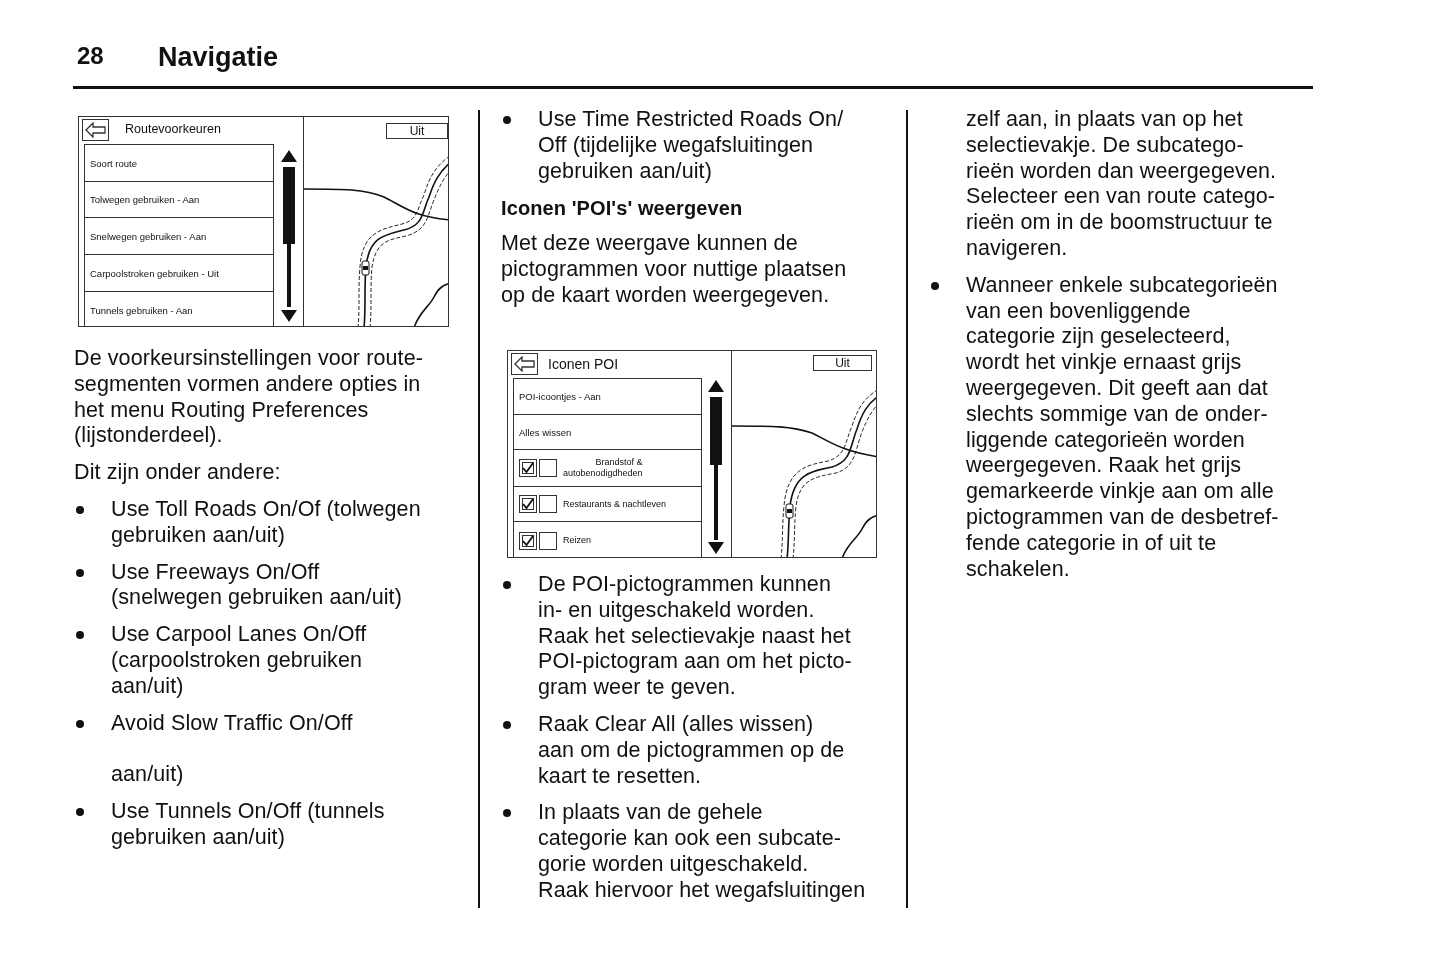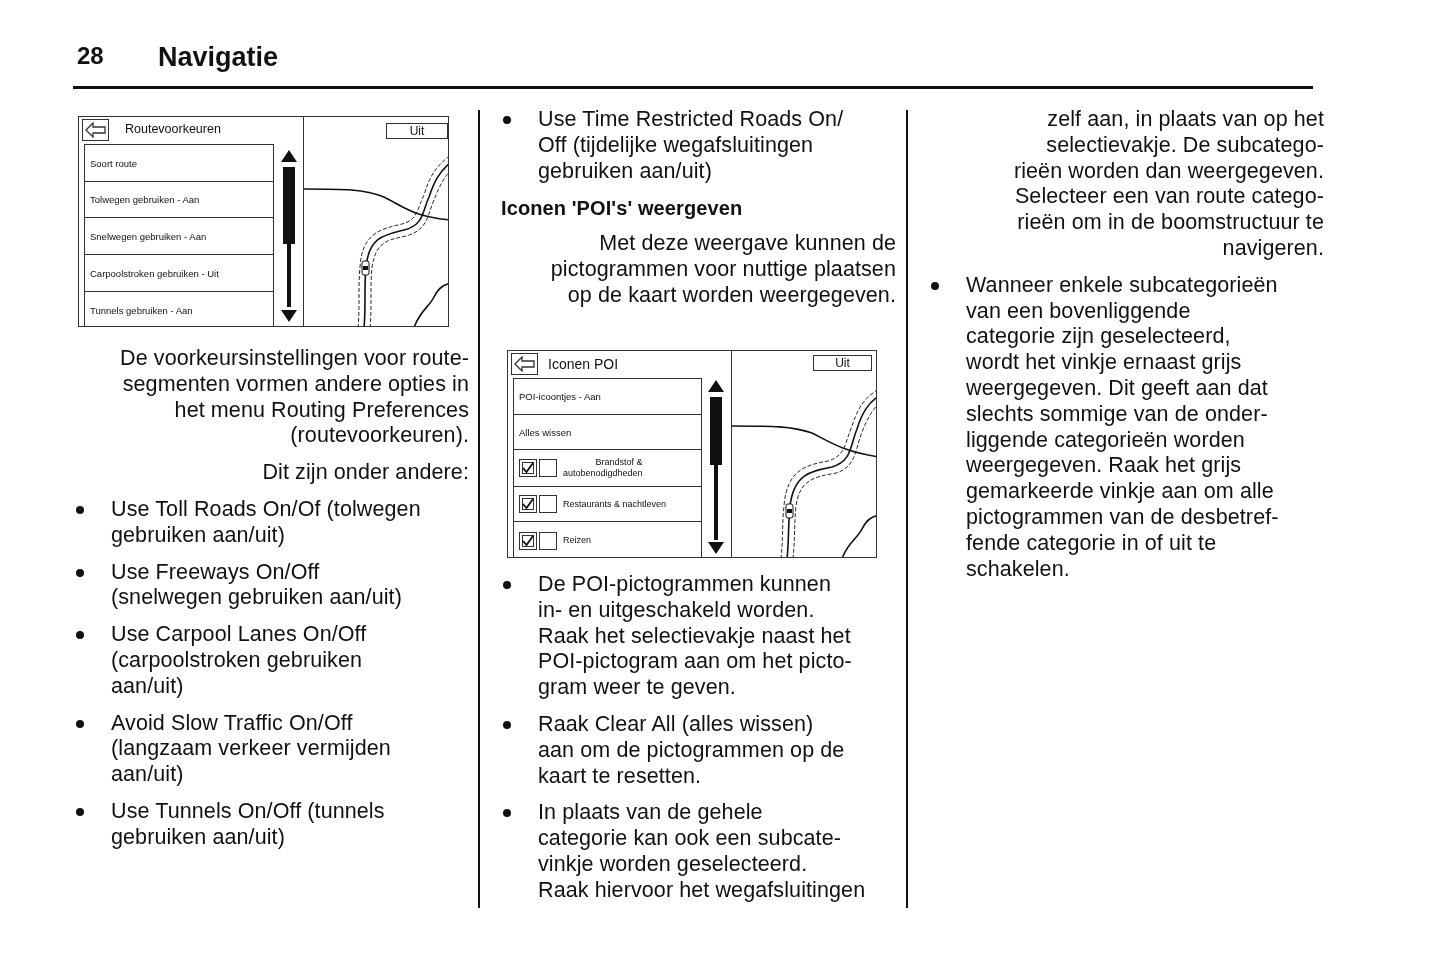--- a/index.html
+++ b/index.html
@@ -8,21 +8,21 @@
 
   .page-header { position: absolute; left: 73px; top: 42px; width: 1240px; height: 48px; }
   .page-number { position: absolute; left: 4px; top: 0; font-weight: bold; font-size: 24px; }
   .section-title { position: absolute; left: 85px; top: 0; font-weight: bold; font-size: 27px; }
   .header-rule { position: absolute; left: 73px; top: 86px; width: 1240px; height: 3px; background: #111; }
 
   .col-divider { position: absolute; top: 110px; width: 2px; height: 798px; background: #111; }
 
   .col { position: absolute; top: 0; }
   .body-text { font-size: 21.5px; line-height: 25.8px; letter-spacing: 0.1px; }
-  .para { margin-bottom: 11px; text-align: right; }
+  .para { margin-bottom: 11px; }
   .bullet-list { list-style: none; }
   .bullet-item { position: relative; padding-left: 37px; margin-bottom: 11px; }
   .bullet-dot { position: absolute; left: 2px; top: 9px; width: 8px; height: 8px; border-radius: 50%; background: #111; }
   .subheading { font-weight: bold; font-size: 20px; line-height: 26px; margin-bottom: 10px; }
 
   
   .screen { position: absolute; border: 1.5px solid #333; background: #fff; overflow: hidden; }
   .back-btn { position: absolute; left: 3px; top: 2px; width: 27px; height: 22px; border: 1.2px solid #333; display:flex; align-items:center; justify-content:center; }
   .screen-title { position: absolute; left: 46px; top: 5px; font-size: 12.5px; }
   .off-btn { position: absolute; height: 16px; width: 62px; border: 1.2px solid #333; border-radius: 0; font-size: 12px; text-align: center; line-height: 14px; }
@@ -93,32 +93,32 @@
       <path d="M110 211 C115 195 125 190 130 180 C135 170 140 168 147 166" fill="none" stroke="#111" stroke-width="1.6"></path>
     </svg>
   </div>
 </div>
 
 <div class="col body-text" style="left:74px; top:346px; width:395px;">
   <p class="para">
     <span>De voorkeursinstellingen voor route-</span><br>
     <span>segmenten vormen andere opties in</span><br>
     <span>het menu Routing Preferences</span><br>
-    <span>(routevoorkeuren).</span>
+    <span>(lijstonderdeel).</span>
   </p>
   <p class="para">Dit zijn onder andere:</p>
   <ul class="bullet-list">
     <li class="bullet-item"><span class="bullet-dot"></span>
       <span>Use Toll Roads On/Of (tolwegen</span><br><span>gebruiken aan/uit)</span></li>
     <li class="bullet-item"><span class="bullet-dot"></span>
       <span>Use Freeways On/Off</span><br><span>(snelwegen gebruiken aan/uit)</span></li>
     <li class="bullet-item"><span class="bullet-dot"></span>
       <span>Use Carpool Lanes On/Off</span><br><span>(carpoolstroken gebruiken</span><br><span>aan/uit)</span></li>
     <li class="bullet-item"><span class="bullet-dot"></span>
-      <span>Avoid Slow Traffic On/Off</span><br><span>(langzaam verkeer vermijden</span><br><span>aan/uit)</span></li>
+      <span>Avoid Slow Traffic On/Off</span><br><br><span>aan/uit)</span></li>
     <li class="bullet-item"><span class="bullet-dot"></span>
       <span>Use Tunnels On/Off (tunnels</span><br><span>gebruiken aan/uit)</span></li>
   </ul>
 </div>
 
 <div class="col body-text" style="left:501px; top:107px; width:395px;">
   <ul class="bullet-list">
     <li class="bullet-item"><span class="bullet-dot"></span>
       <span>Use Time Restricted Roads On/</span><br><span>Off (tijdelijke wegafsluitingen</span><br><span>gebruiken aan/uit)</span></li>
   </ul>
@@ -197,21 +197,21 @@
   </div>
 </div>
 
 <div class="col body-text" style="left:501px; top:572px; width:395px;">
   <ul class="bullet-list">
     <li class="bullet-item"><span class="bullet-dot"></span>
       <span>De POI-pictogrammen kunnen</span><br><span>in- en uitgeschakeld worden.</span><br><span>Raak het selectievakje naast het</span><br><span>POI-pictogram aan om het picto-</span><br><span>gram weer te geven.</span></li>
     <li class="bullet-item"><span class="bullet-dot"></span>
       <span>Raak Clear All (alles wissen)</span><br><span>aan om de pictogrammen op de</span><br><span>kaart te resetten.</span></li>
     <li class="bullet-item"><span class="bullet-dot"></span>
-      <span>In plaats van de gehele</span><br><span>categorie kan ook een subcate-</span><br><span>vinkje worden geselecteerd.</span><br><span>Raak hiervoor het wegafsluitingen</span></li>
+      <span>In plaats van de gehele</span><br><span>categorie kan ook een subcate-</span><br><span>gorie worden uitgeschakeld.</span><br><span>Raak hiervoor het wegafsluitingen</span></li>
   </ul>
 </div>
 
 <div class="col body-text" style="left:929px; top:107px; width:395px;">
   <p class="para" style="padding-left:37px;">
     <span>zelf aan, in plaats van op het</span><br>
     <span>selectievakje. De subcatego-</span><br>
     <span>rieën worden dan weergegeven.</span><br>
     <span>Selecteer een van route catego-</span><br>
     <span>rieën om in de boomstructuur te</span><br>

